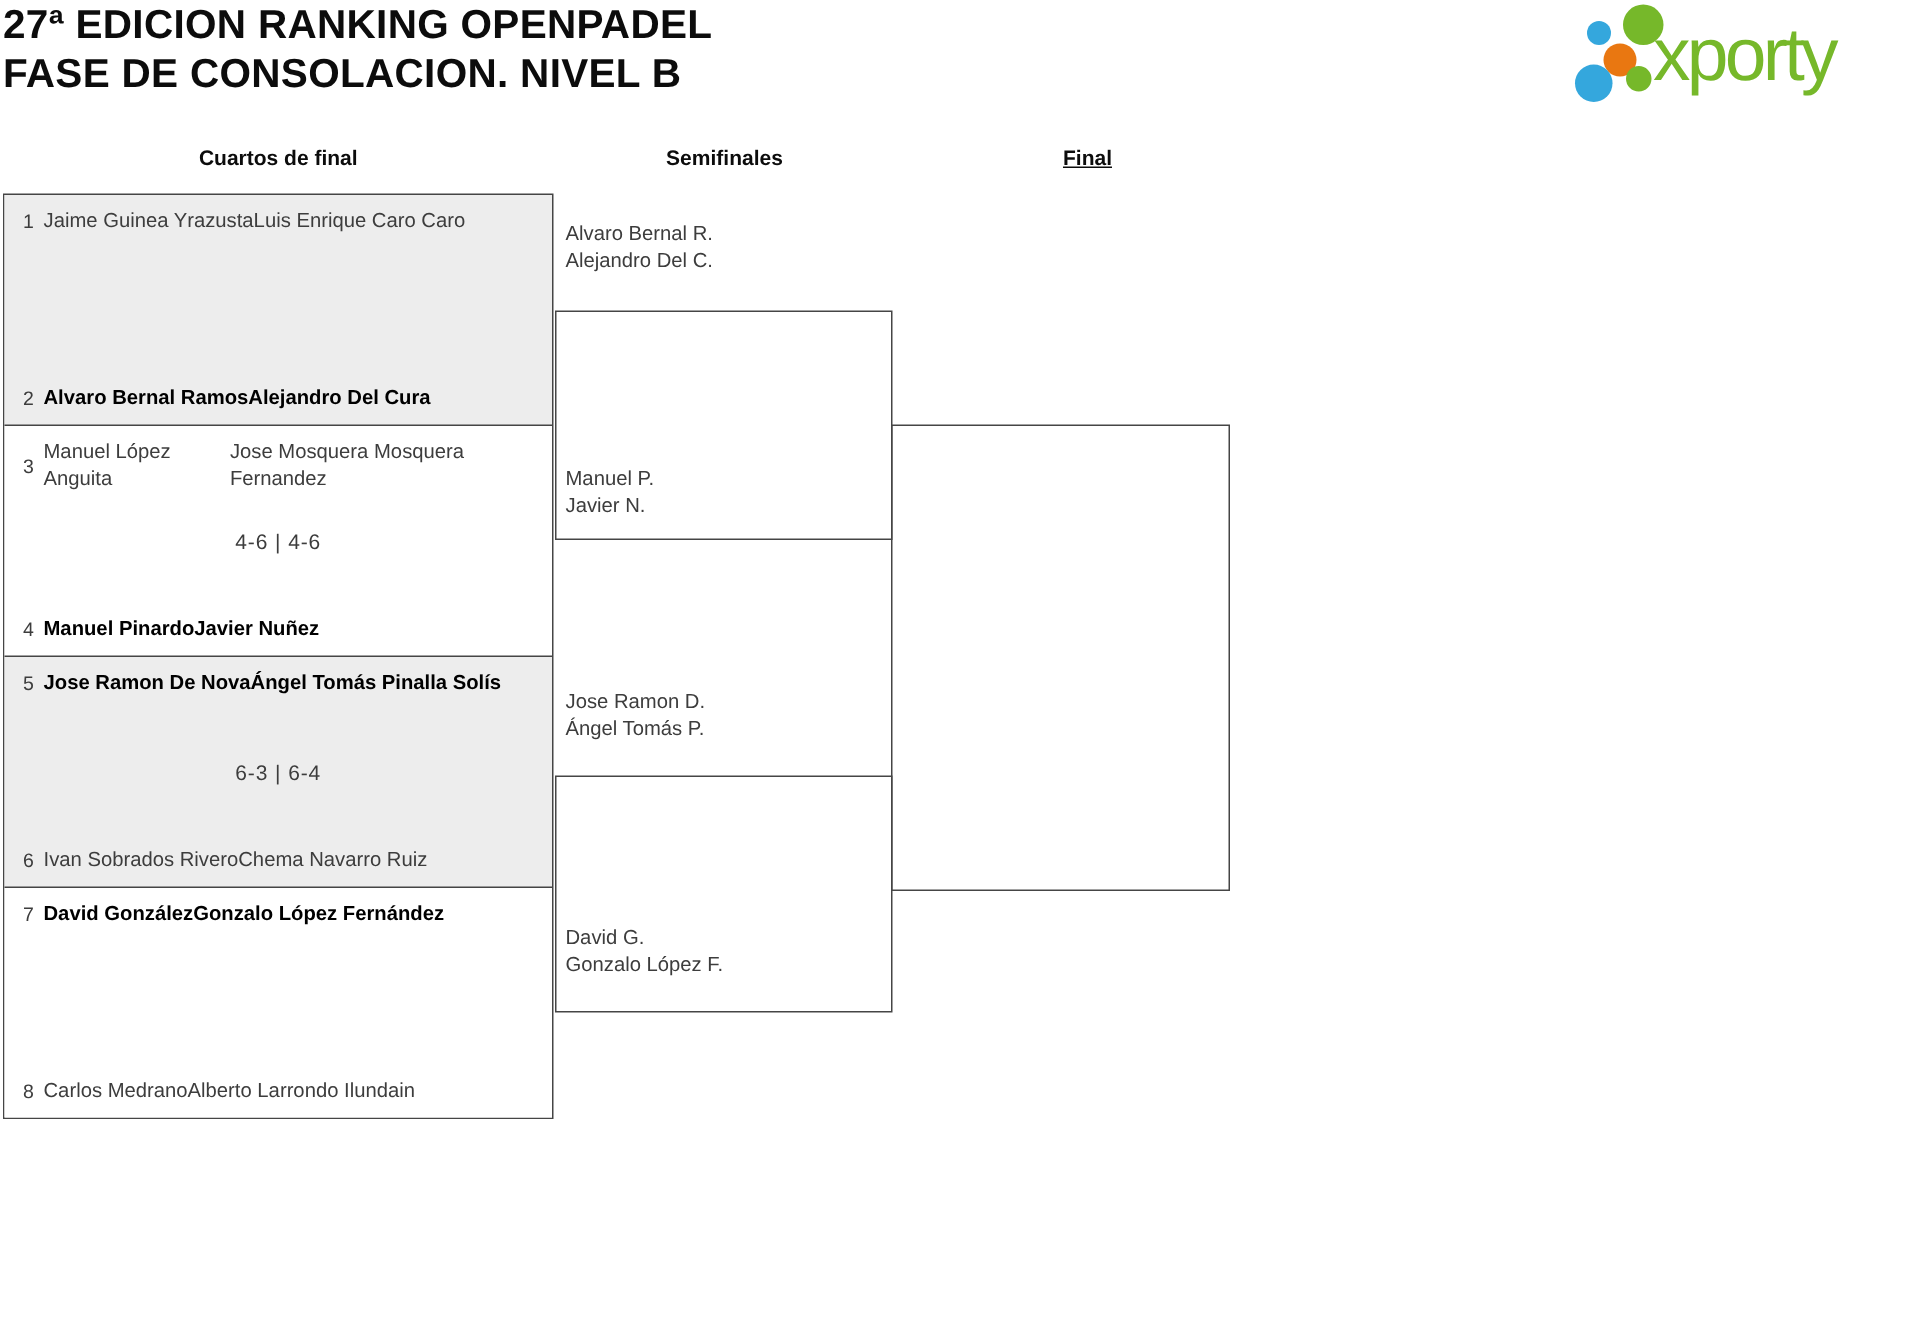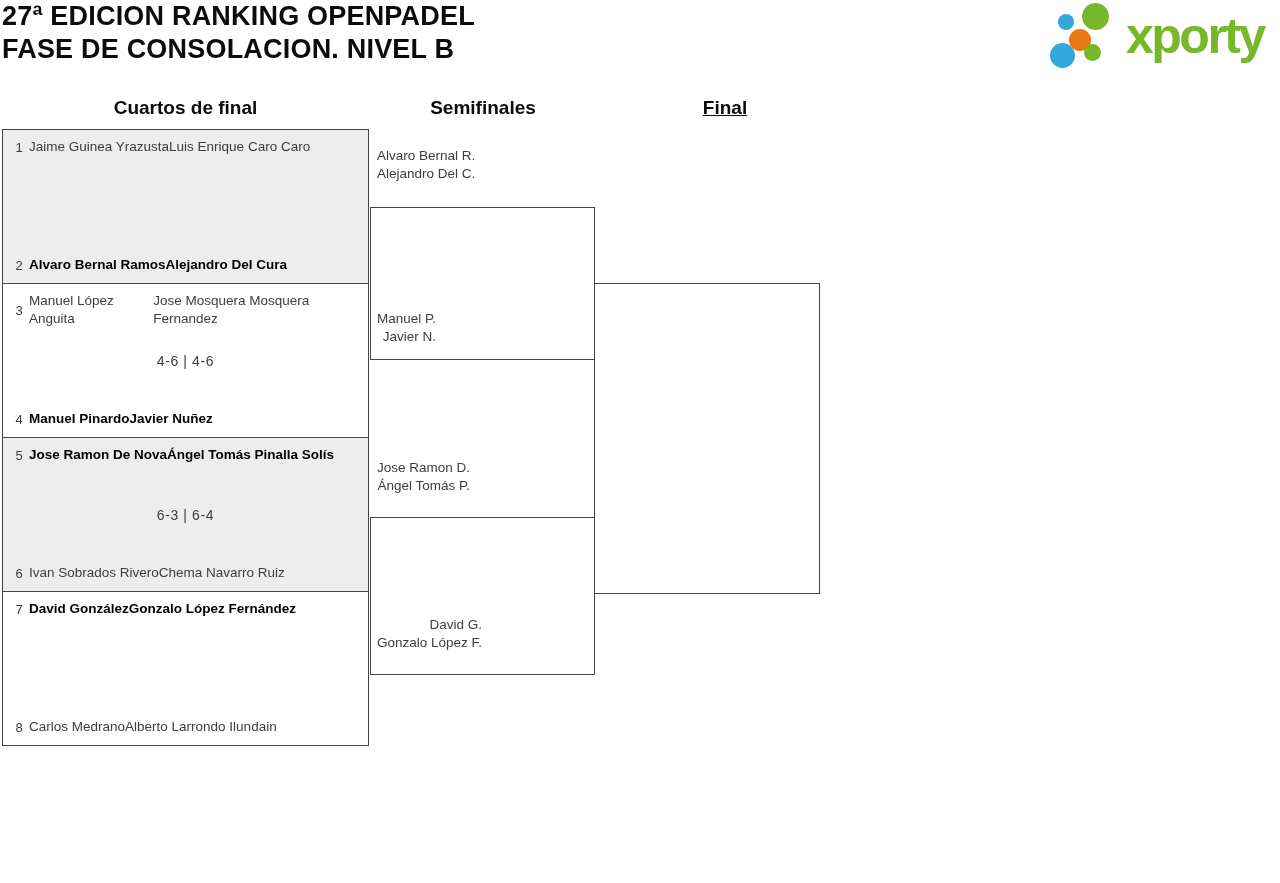--- a/index.html
+++ b/index.html
@@ -41,34 +41,34 @@
     cursor: pointer;
   }
   .dot { position: absolute; border-radius: 50%; }
   .dot-blue-small  { left: 12px; top: 14px; width: 16px; height: 16px; background: #34a7dd; }
   .dot-green-large { left: 36px; top: 3px;  width: 27px; height: 27px; background: #76b82a; }
   .dot-orange     { left: 23px; top: 29px; width: 22px; height: 22px; background: #e97711; }
   .dot-blue-large { left: 4px;  top: 43px; width: 25px; height: 25px; background: #34a7dd; }
   .dot-green-small{ left: 38px; top: 44px; width: 17px; height: 17px; background: #76b82a; }
   .wordmark {
     position: absolute;
-    left: 80px;
+    left: 56px;
     top: 7px;
     font-size: 50px;
     line-height: 58px;
-    font-weight: 700;
+    font-weight: 400;
     letter-spacing: -2.5px;
     color: #76b82a;
   }
 
   
   .col-header {
     position: absolute;
     top: 97px;
-    font-size: 19px;
+    font-size: 14px;
     font-weight: 700;
     color: #0c0c0c;
     text-align: center;
     white-space: nowrap;
   }
   .h-qf { left: 2px;   width: 367px; }
   .h-sf { left: 370px; width: 226px; }
   .h-f  { left: 612px; width: 226px; text-decoration: underline; }
 
   
@@ -128,21 +128,20 @@
   
   .sf-names {
     position: absolute;
     left: 377px;
     display: flex;
     flex-direction: column;
     font-size: 13.5px;
     line-height: 18px;
     color: #3d3d3d;
     white-space: nowrap;
-    align-items: flex-end;
   }
   .sf1-top    { top: 147px; }
   .sf1-bottom { top: 310px; }
   .sf2-top    { top: 459px; }
   .sf2-bottom { top: 616px; }
 
   .box {
     position: absolute;
     border: 1px solid #454545;
     box-sizing: border-box;

